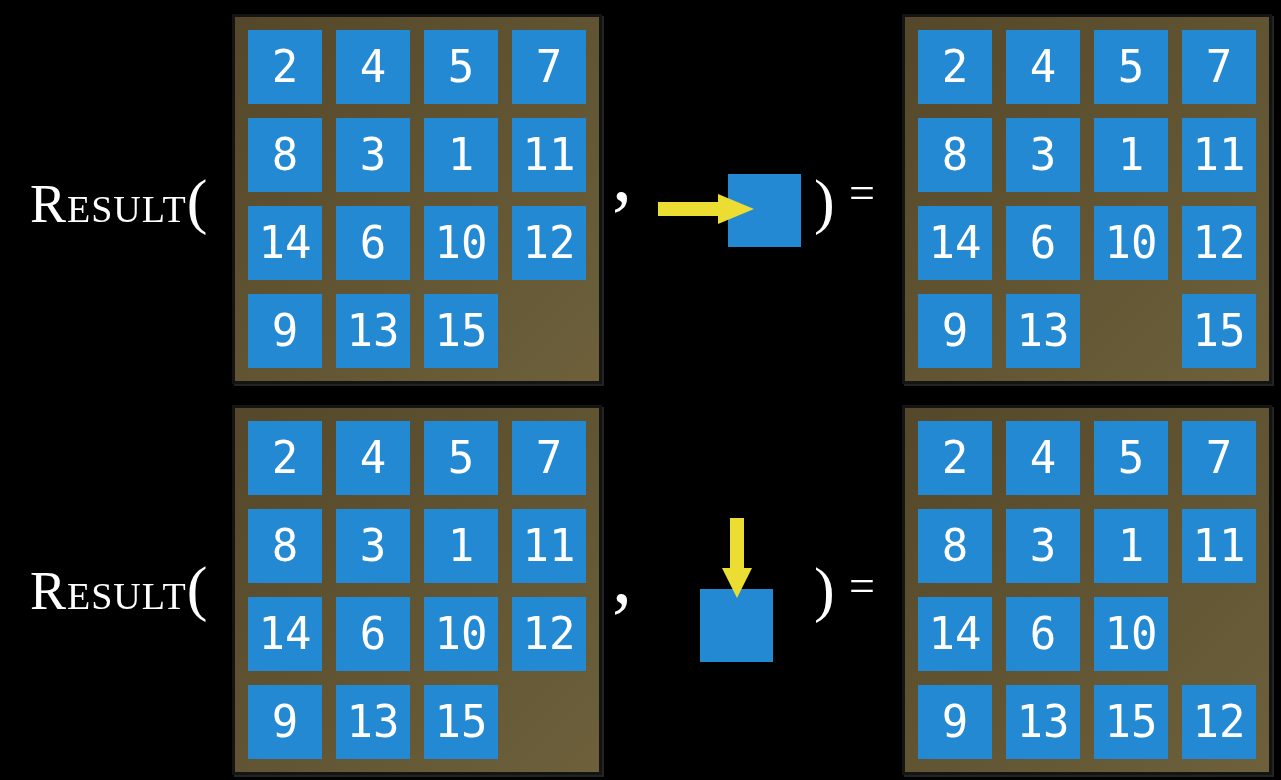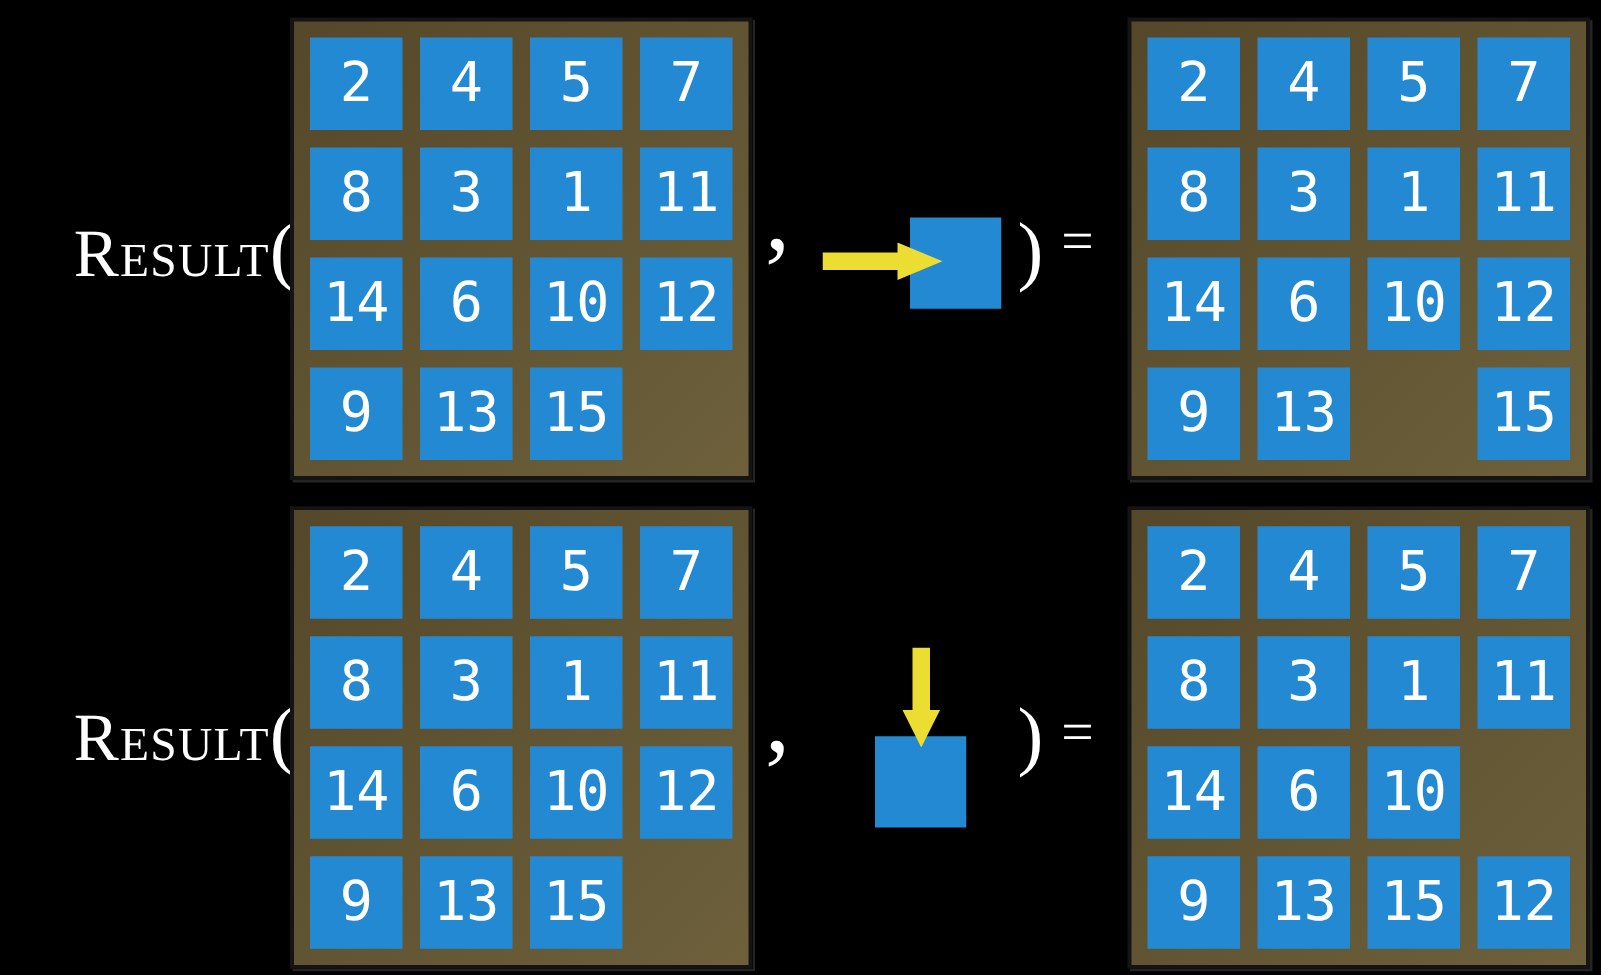--- a/index.html
+++ b/index.html
@@ -18,21 +18,21 @@
     --numcolor:#ffffff;
   }
   
   .result-label{
     position:absolute;
     color:#fff;
     font-size:54px;
     line-height:1;
     white-space:nowrap;
   }
-  .fname{font-variant:small-caps;letter-spacing:1px;margin-left:29px;}
+  .fname{font-variant:small-caps;letter-spacing:1px;}
   .big-paren{
     font-size:62px;
     font-variant:normal;
   }
   
   .board{
     position:absolute;
     box-sizing:border-box;
     width:370px; height:370px;
     border:3px solid #141414;

